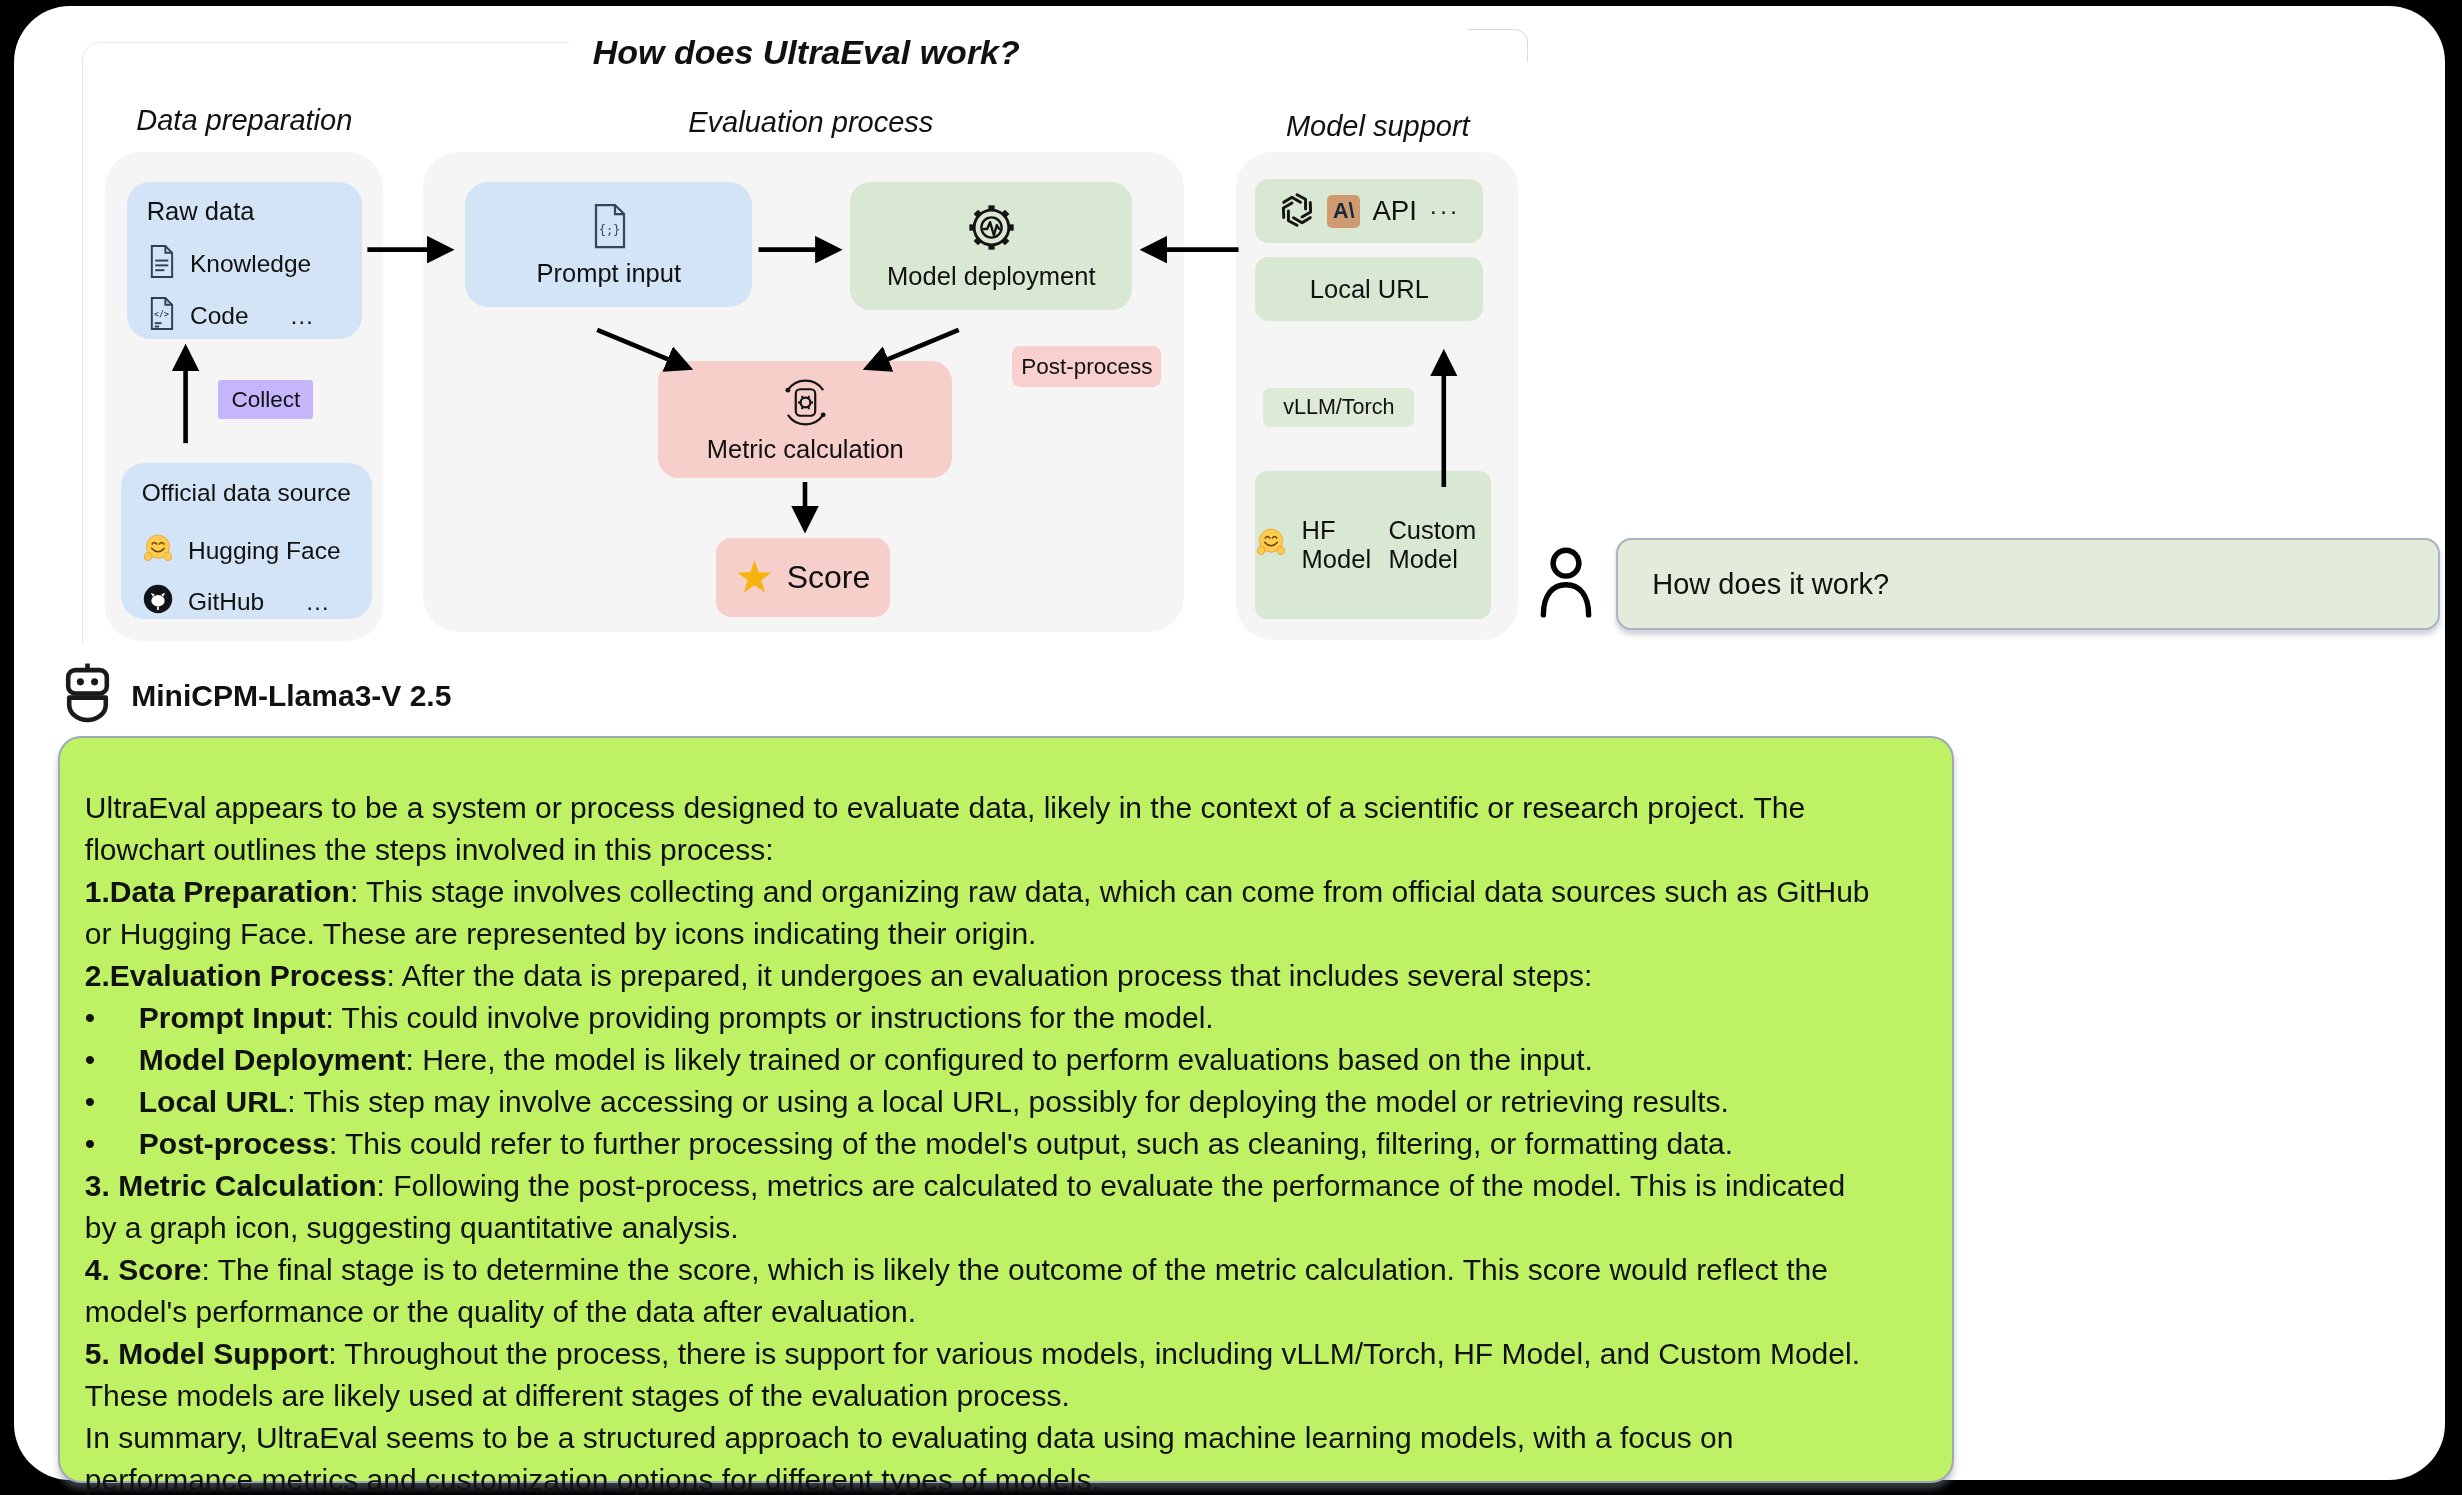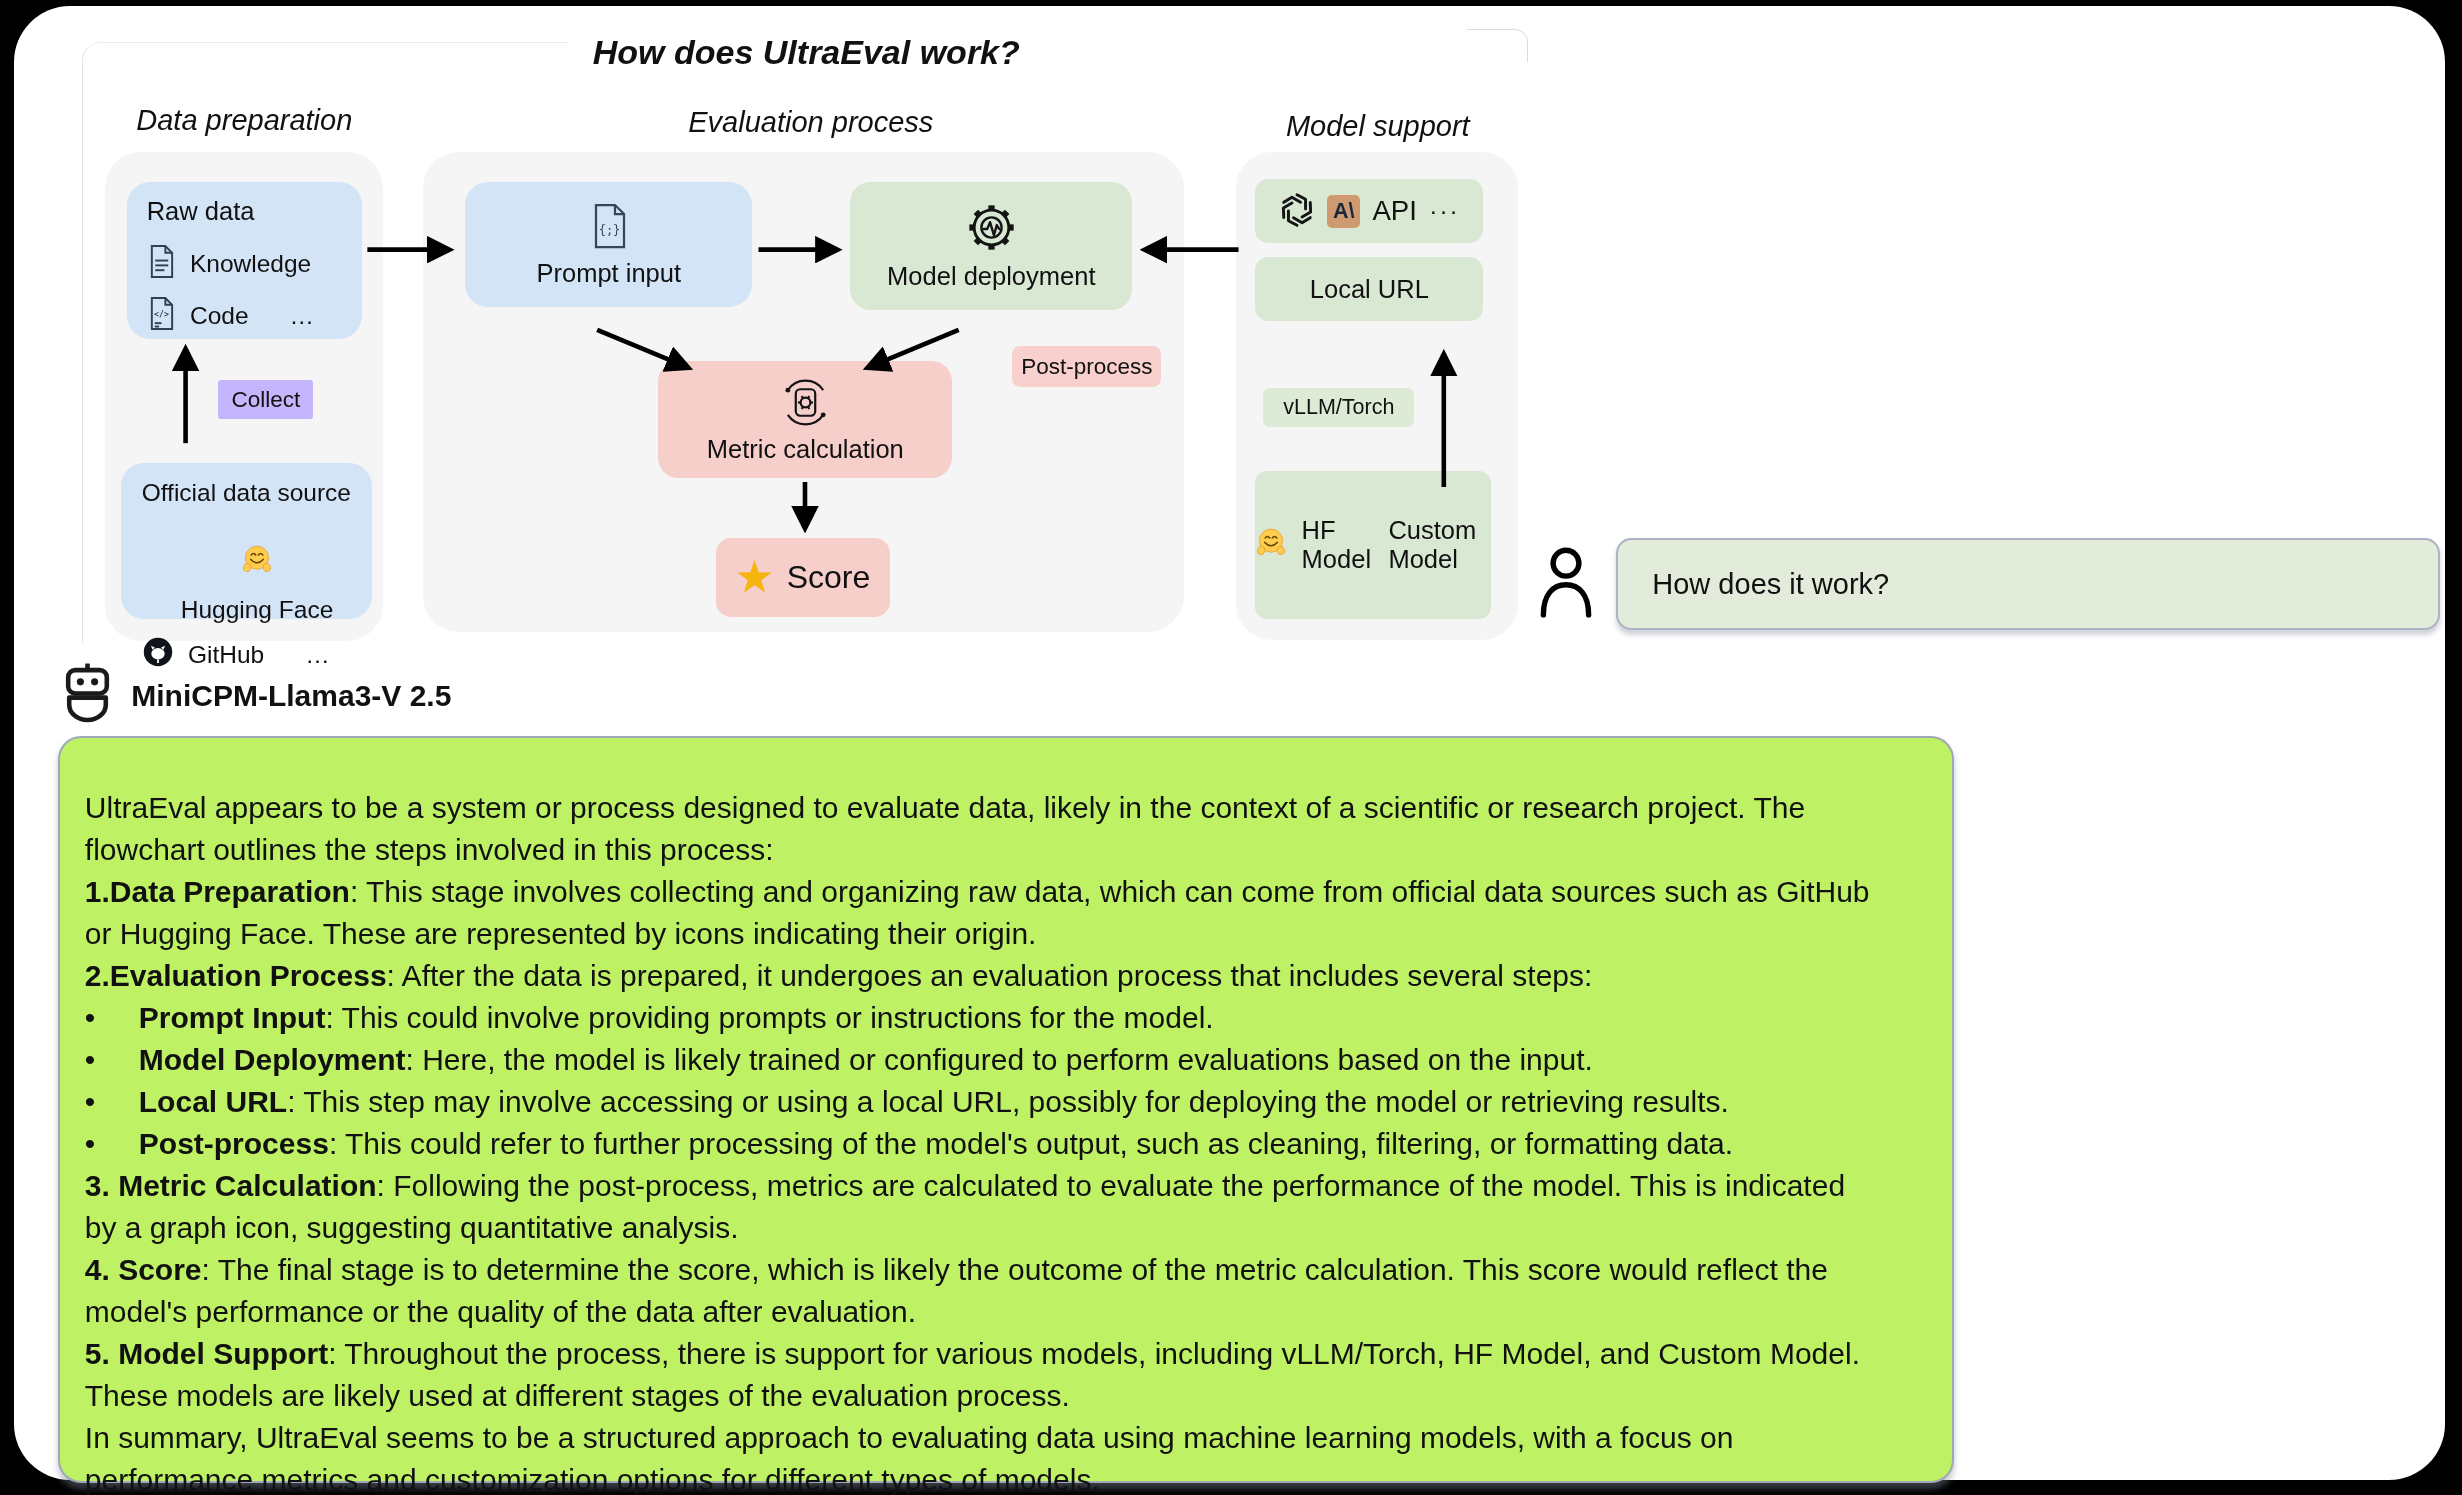--- a/index.html
+++ b/index.html
@@ -89,21 +89,21 @@
       </span>
       <span>Code</span>
       <span class="suffix">…</span>
     </div>
   </div>
 
   <div class="abs bluebox smalltag" style="left:204px;top:374px;width:95px;height:39px;border-radius:3px;background:#c4b5fd;">Collect</div>
 
   <div class="abs bluebox" style="left:107px;top:457px;width:251px;height:156px;padding:16.3px 0 0 20.4px;box-sizing:border-box;">
     <div style="font-size:24.5px;">Official data source</div>
-    <div class="itemrow" style="margin-top:36px;flex-direction:column;">
+    <div class="itemrow" style="margin-top:25px;">
       <span>
         <svg width="32" height="32" viewBox="0 0 72 72">
           <circle cx="36" cy="33" r="26" fill="#FFCC4D" stroke="#E8A33D" stroke-width="2"></circle>
           <path d="M23,27 q5,-7 10,0" fill="none" stroke="#664500" stroke-width="3.6" stroke-linecap="round"></path>
           <path d="M39,27 q5,-7 10,0" fill="none" stroke="#664500" stroke-width="3.6" stroke-linecap="round"></path>
           <path d="M22,37 q14,15 28,0" fill="none" stroke="#664500" stroke-width="3.6" stroke-linecap="round"></path>
           <rect x="6" y="46" width="16" height="18" rx="7" fill="#FFCC4D" stroke="#E8A33D" stroke-width="2" transform="rotate(18 14 55)"></rect>
           <rect x="50" y="46" width="16" height="18" rx="7" fill="#FFCC4D" stroke="#E8A33D" stroke-width="2" transform="rotate(-18 58 55)"></rect>
         </svg>
       </span>

